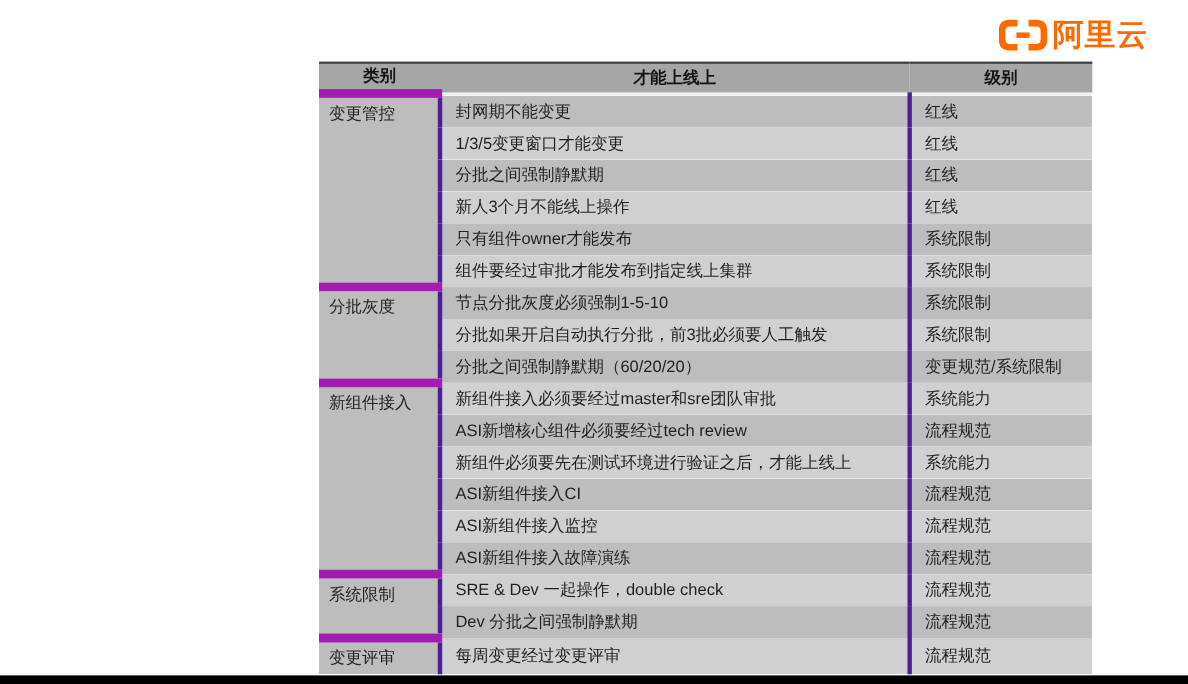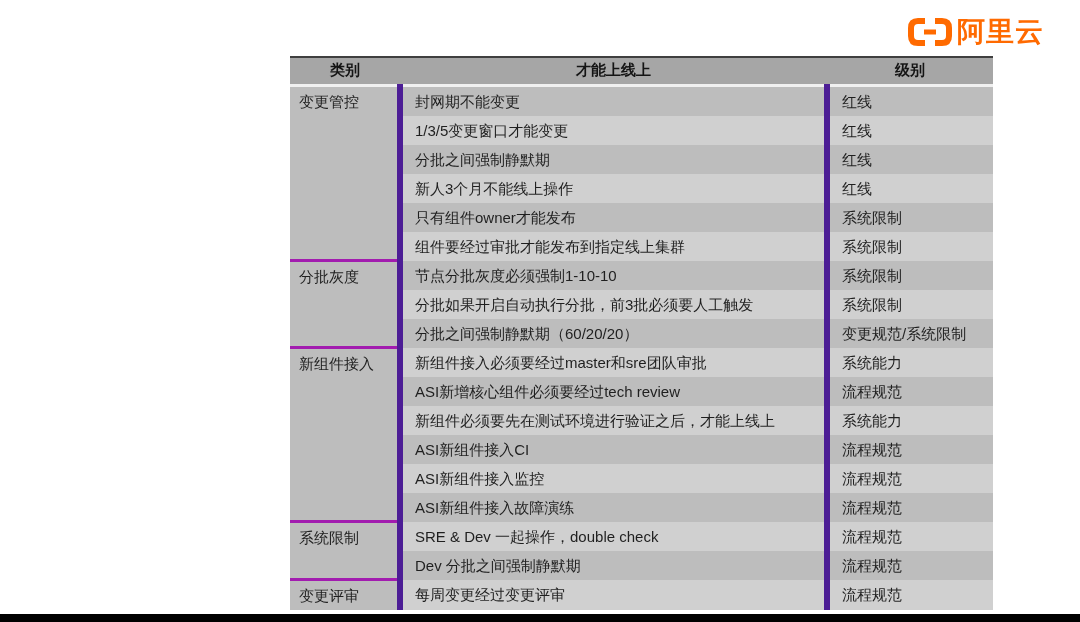--- a/index.html
+++ b/index.html
@@ -81,25 +81,25 @@
     white-space: nowrap;
     overflow: hidden;
   }
   tr.row-dark  td { background: var(--row-dark); }
   tr.row-light td { background: var(--row-light); }
 
   td.cat-cell {
     background: var(--row-dark) !important;
     vertical-align: top;
     padding-left: 9px;
-    border-top: 3px solid #a21caf;
+    border-top: 8px solid #a21caf;
   }
   td.rule-cell, td.level-cell {
     padding-left: 12px;
-    border-left: 6px solid #4c1d95;
+    border-left: 4px solid #4c1d95;
   }
 
   .bottom-bar {
     position: absolute;
     left: 0; bottom: 0;
     width: 100%; height: 8px;
     background: var(--bar-color);
   }
 </style>
 </head>
@@ -152,21 +152,21 @@
           <tr class="row-dark">
             <td class="rule-cell">只有组件owner才能发布</td>
             <td class="level-cell">系统限制</td>
           </tr>
           <tr class="row-light">
             <td class="rule-cell">组件要经过审批才能发布到指定线上集群</td>
             <td class="level-cell">系统限制</td>
           </tr>
           <tr class="row-dark">
             <td rowspan="3" class="cat-cell">分批灰度</td>
-            <td class="rule-cell">节点分批灰度必须强制1-10-10</td>
+            <td class="rule-cell">节点分批灰度必须强制1-5-10</td>
             <td class="level-cell">系统限制</td>
           </tr>
           <tr class="row-light">
             <td class="rule-cell">分批如果开启自动执行分批，前3批必须要人工触发</td>
             <td class="level-cell">系统限制</td>
           </tr>
           <tr class="row-dark">
             <td class="rule-cell">分批之间强制静默期（60/20/20）</td>
             <td class="level-cell">变更规范/系统限制</td>
           </tr>

